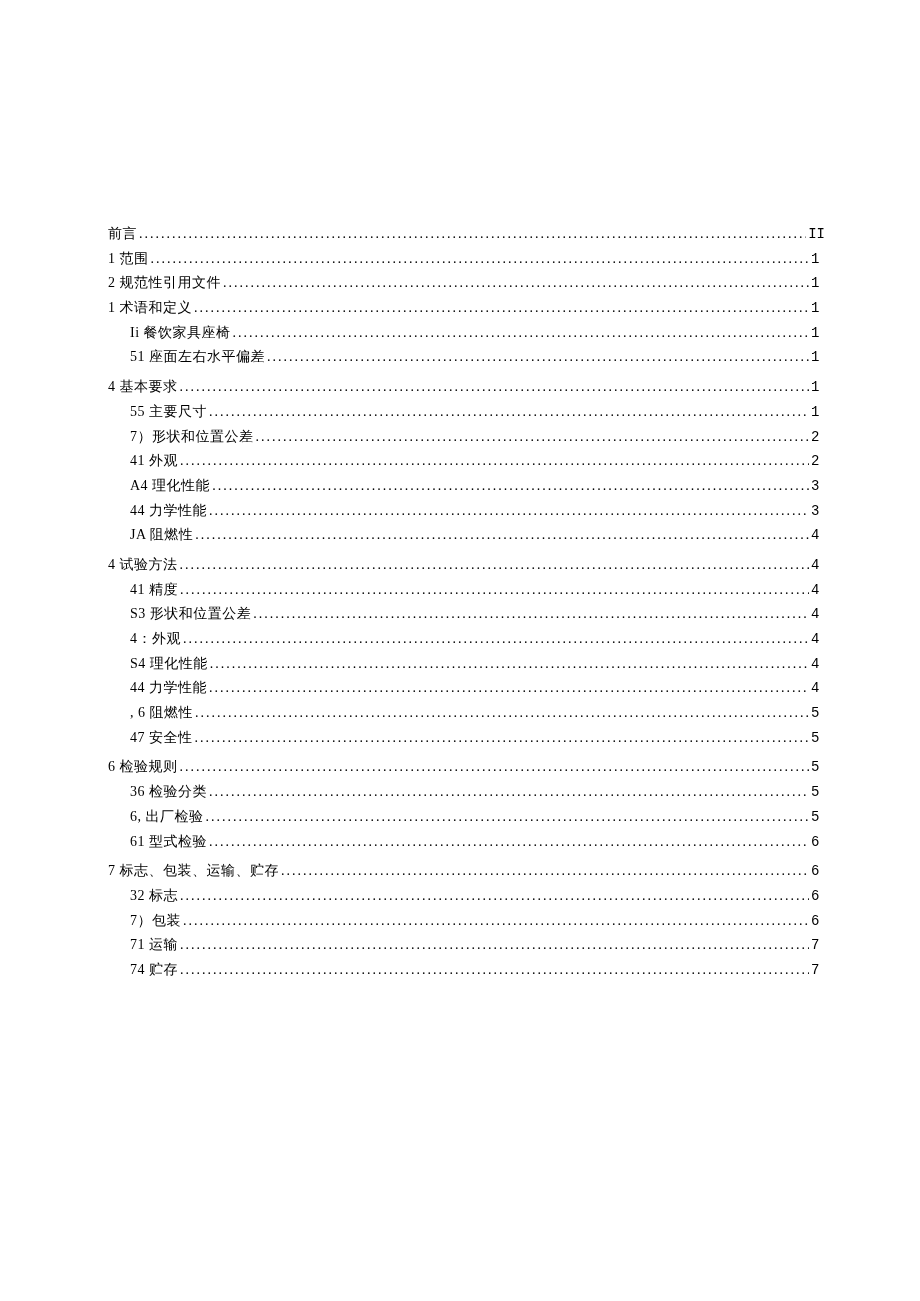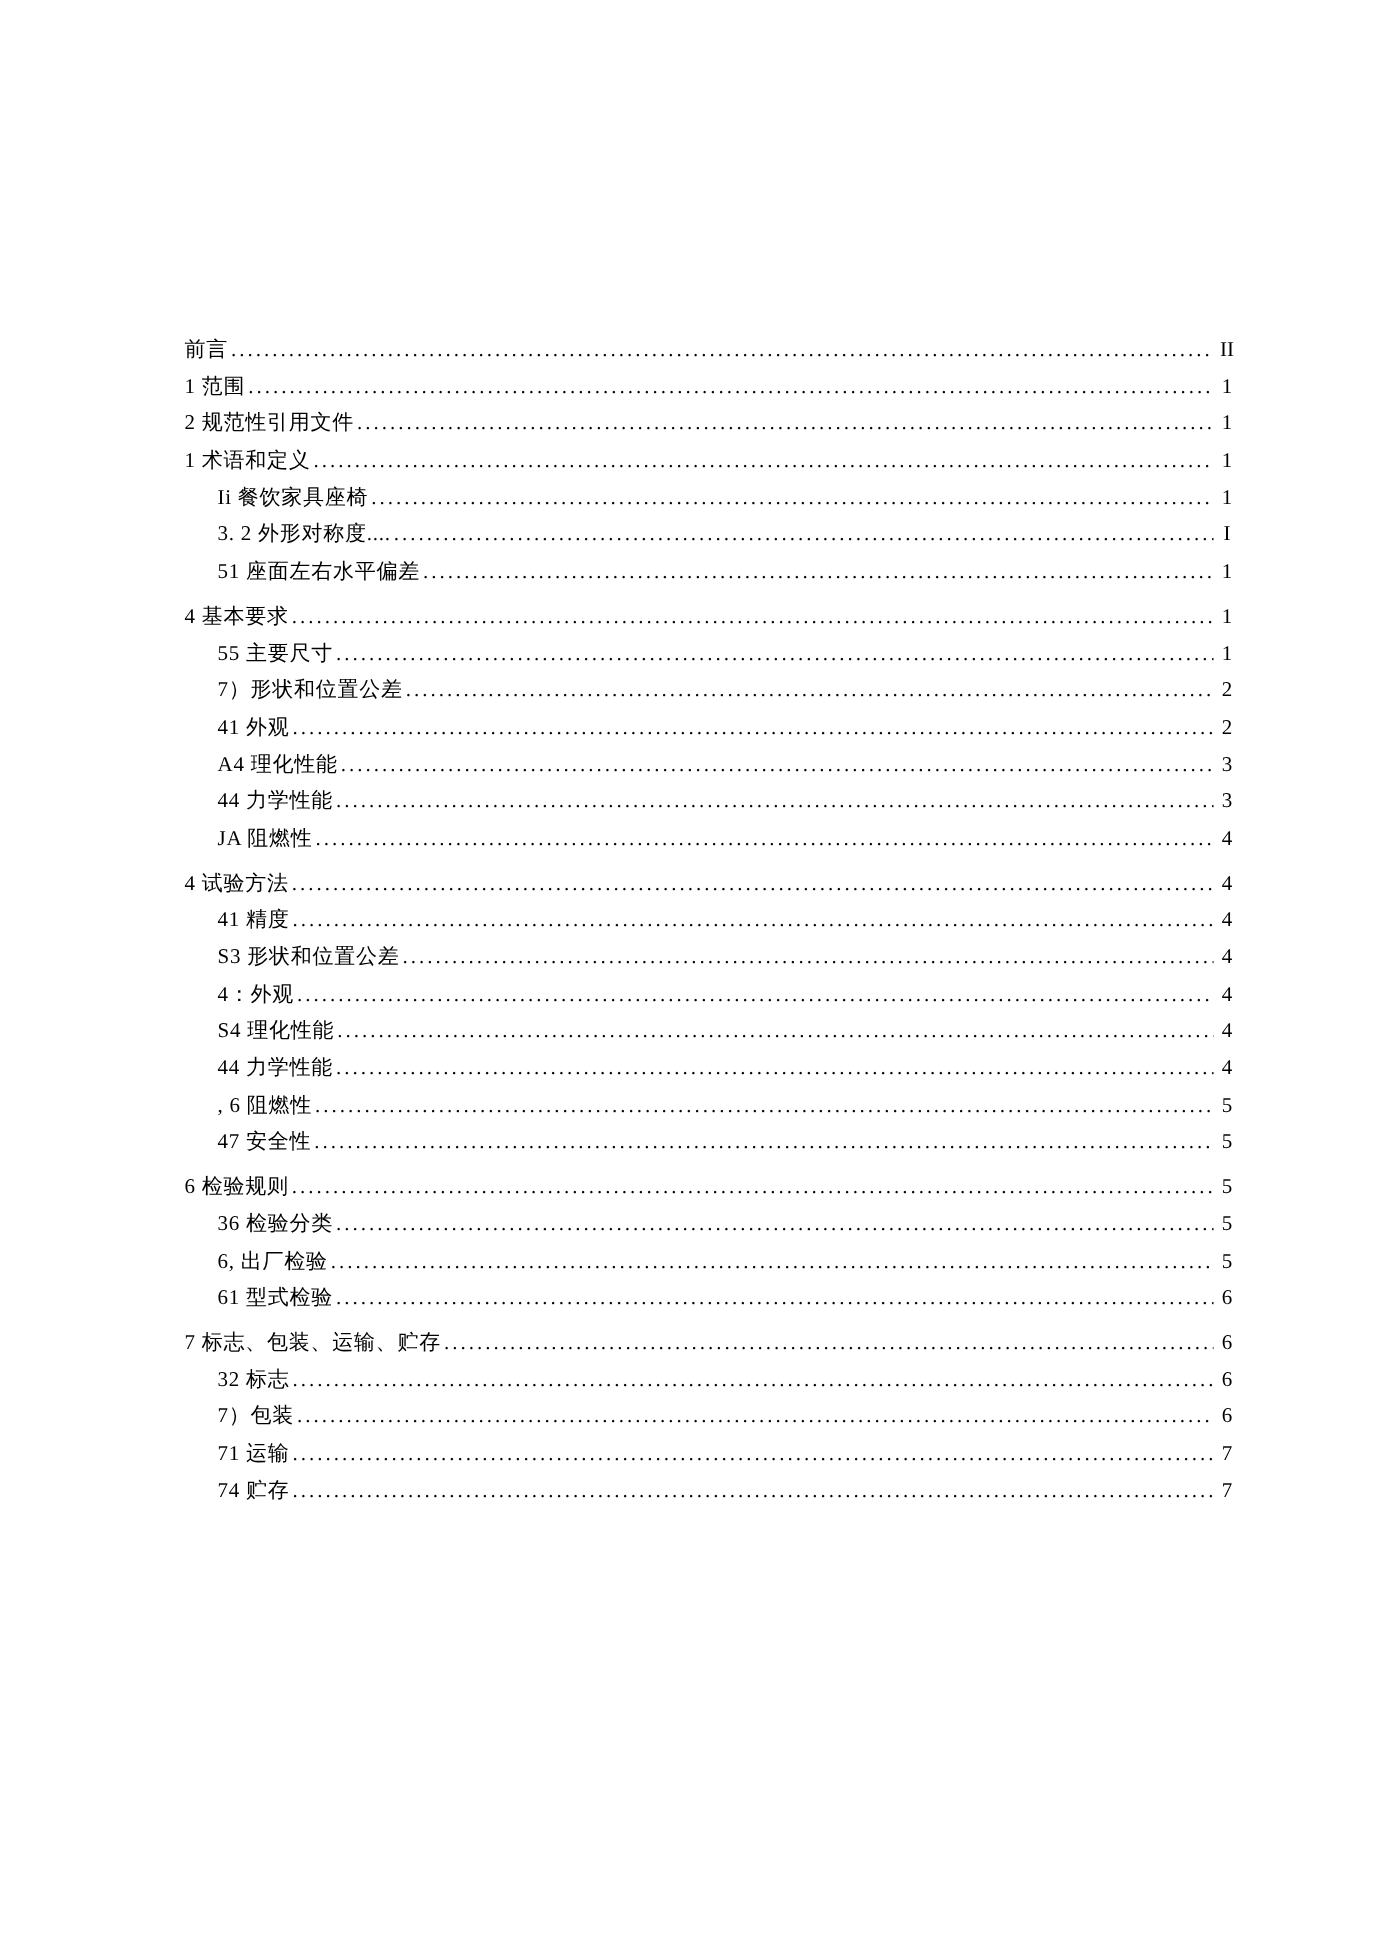--- a/index.html
+++ b/index.html
@@ -18,21 +18,20 @@
     .toc-container {
       width: 100%;
     }
     .toc-line {
       display: flex;
       align-items: baseline;
       font-size: 14px;
       line-height: 1.3;
       margin-bottom: 6.5px;
       white-space: nowrap;
-      margin-left: 15px;
     }
     .toc-line.level-0 {
       padding-left: 0;
     }
     .toc-line.level-1 {
       padding-left: 22px;
     }
     .toc-label {
       flex: 0 0 auto;
       letter-spacing: 0.5px;
@@ -42,22 +41,23 @@
       overflow: hidden;
       letter-spacing: 2px;
       color: #000;
       margin: 0 2px;
     }
     .toc-dots::after {
       content: ".................................................................................................................................................................................................";
     }
     .toc-page {
       flex: 0 0 auto;
-      text-align: center;
+      text-align: left;
       min-width: 14px;
+      font-family: Liberation Mono, monospace;
     }
     .section-gap {
       height: 5px;
     }
   </style>
 </head>
 <body>
 
 <div class="toc-container" id="toc-root">
     <div class="toc-line level-0">
@@ -79,25 +79,20 @@
       <span class="toc-label">1 术语和定义</span>
       <span class="toc-dots"></span>
       <span class="toc-page">1</span>
     </div>
     <div class="toc-line level-1">
       <span class="toc-label">Ii 餐饮家具座椅</span>
       <span class="toc-dots"></span>
       <span class="toc-page">1</span>
     </div>
     <div class="toc-line level-1">
-      <span class="toc-label">3. 2 外形对称度....</span>
-      <span class="toc-dots"></span>
-      <span class="toc-page">I</span>
-    </div>
-    <div class="toc-line level-1">
       <span class="toc-label">51 座面左右水平偏差</span>
       <span class="toc-dots"></span>
       <span class="toc-page">1</span>
     </div>
     <div class="section-gap"></div>
     <div class="toc-line level-0">
       <span class="toc-label">4 基本要求</span>
       <span class="toc-dots"></span>
       <span class="toc-page">1</span>
     </div>

